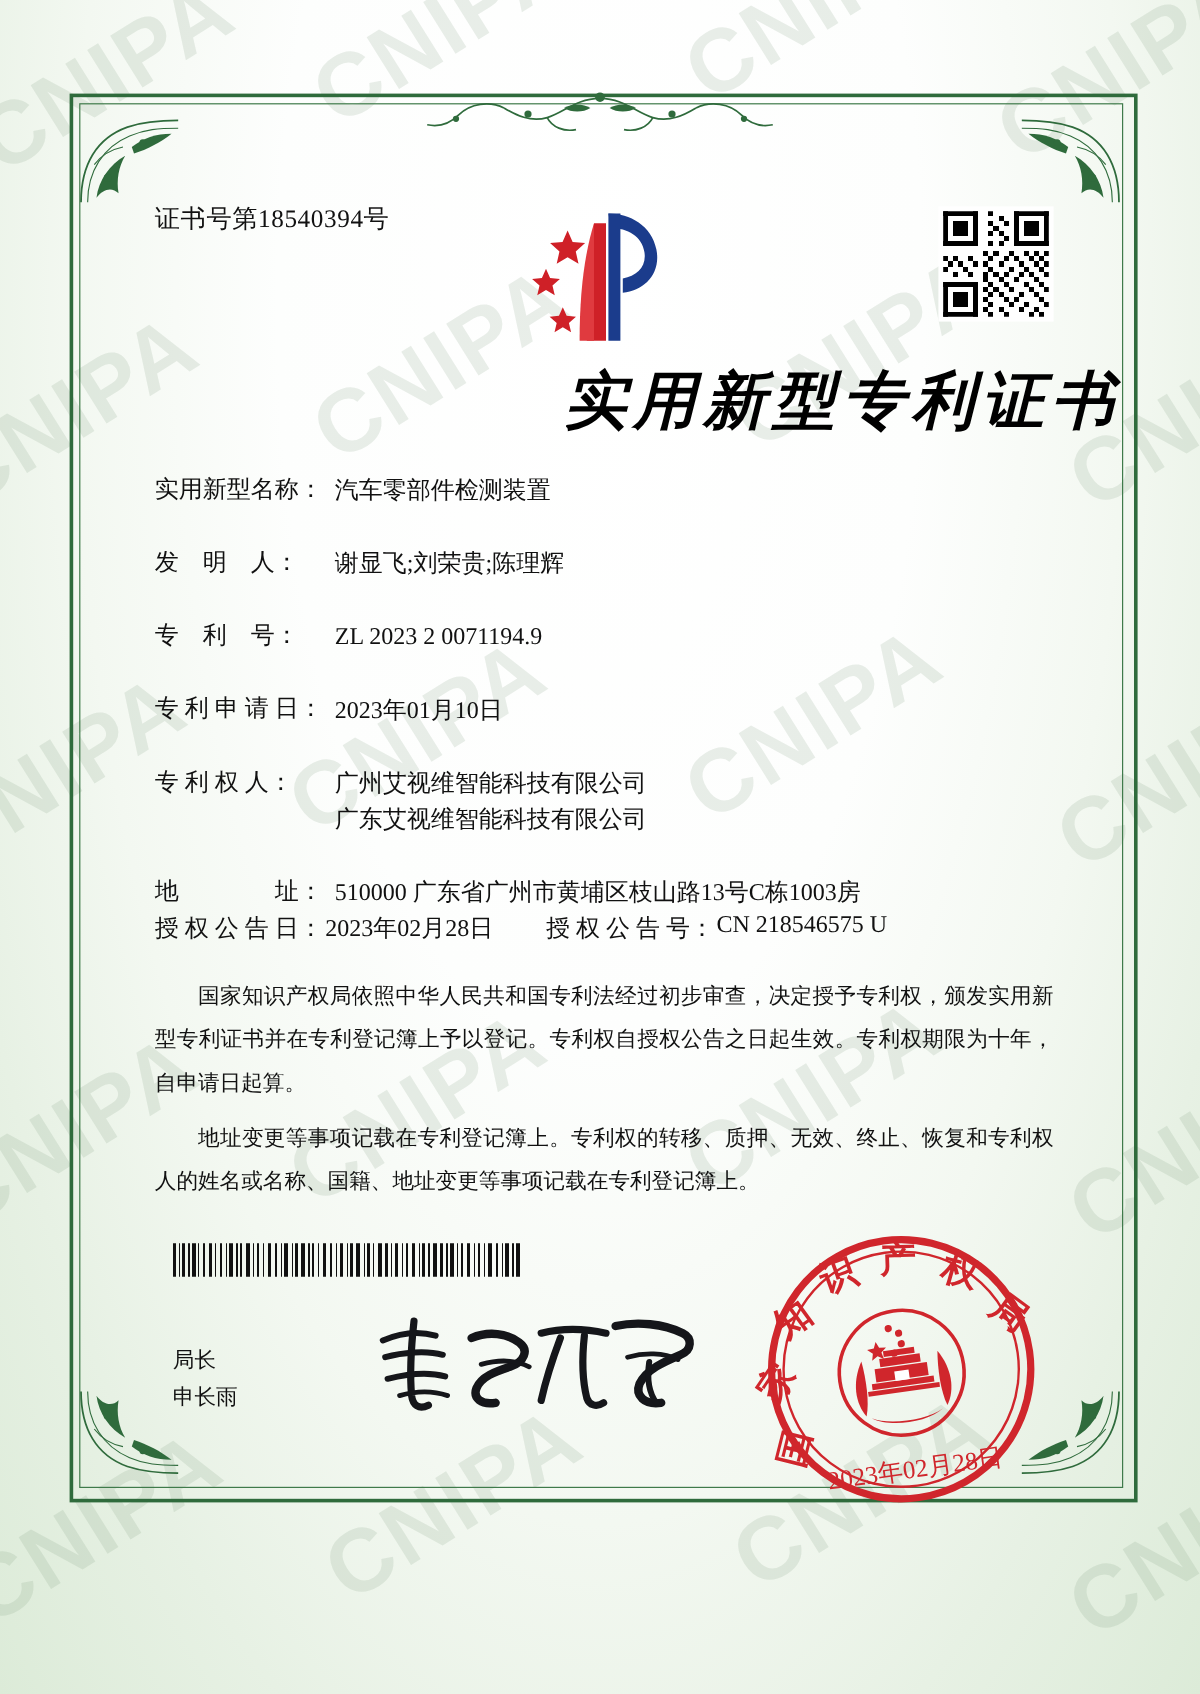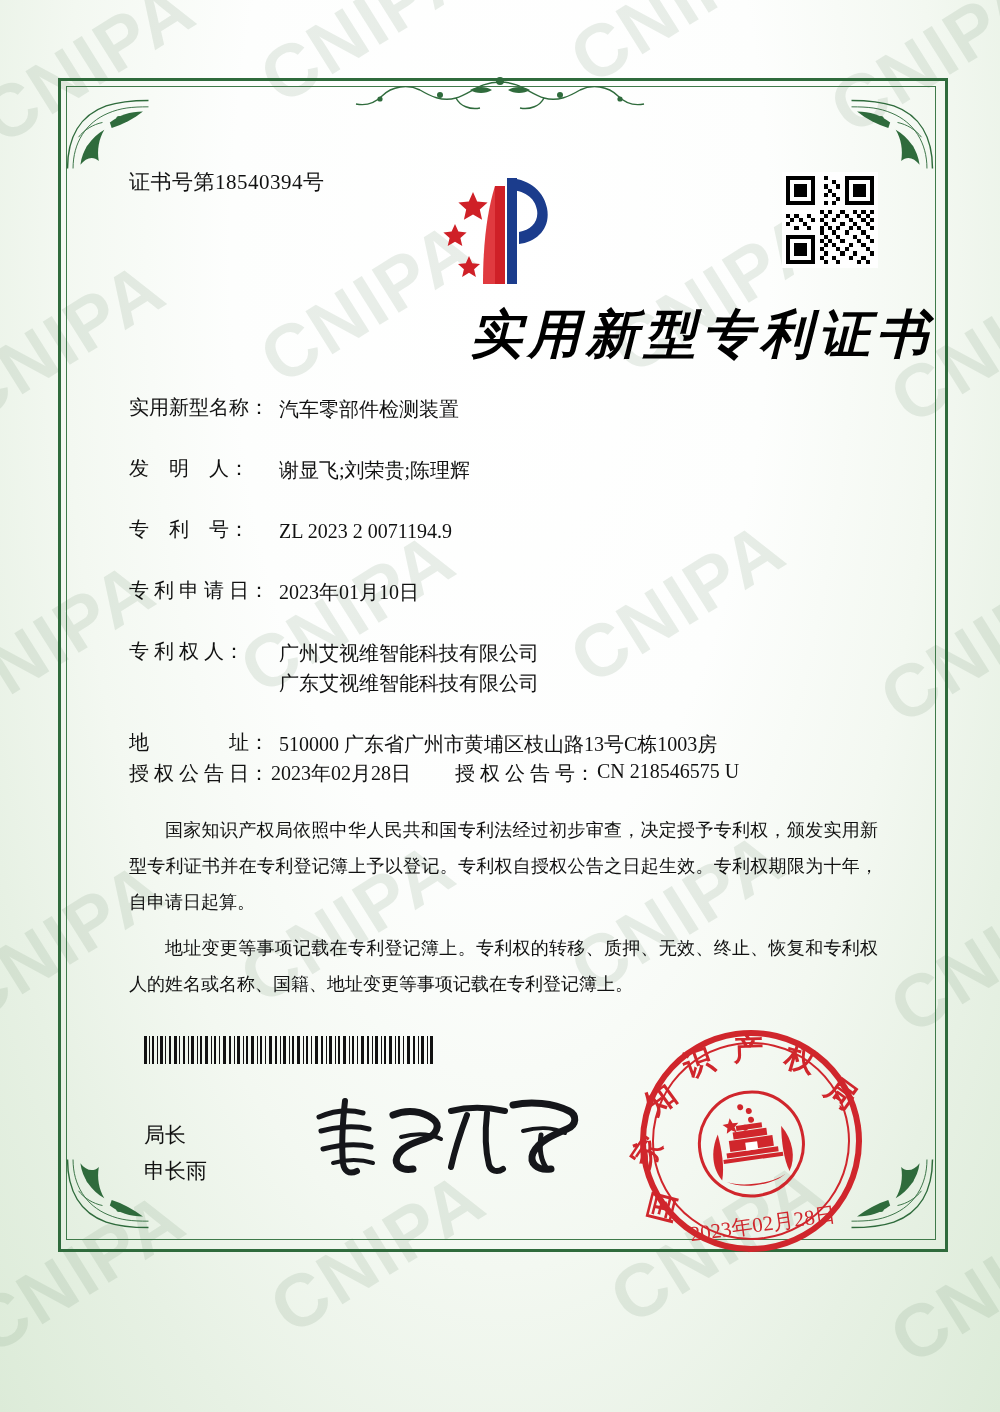--- a/index.html
+++ b/index.html
@@ -194,21 +194,21 @@
     top: 950px;
     width: 290px;
     height: 28px;
   }
   .barcode svg { width: 100%; height: 100%; display: block; }
 
   .director {
     position: absolute;
     left: 78px;
     top: 1032px;
-    font-size: 21px;
+    font-size: 18px;
     line-height: 1.7;
     color: #111;
   }
 
   .signature {
     position: absolute;
     left: 235px;
     top: 1005px;
     width: 290px;
     height: 90px;

